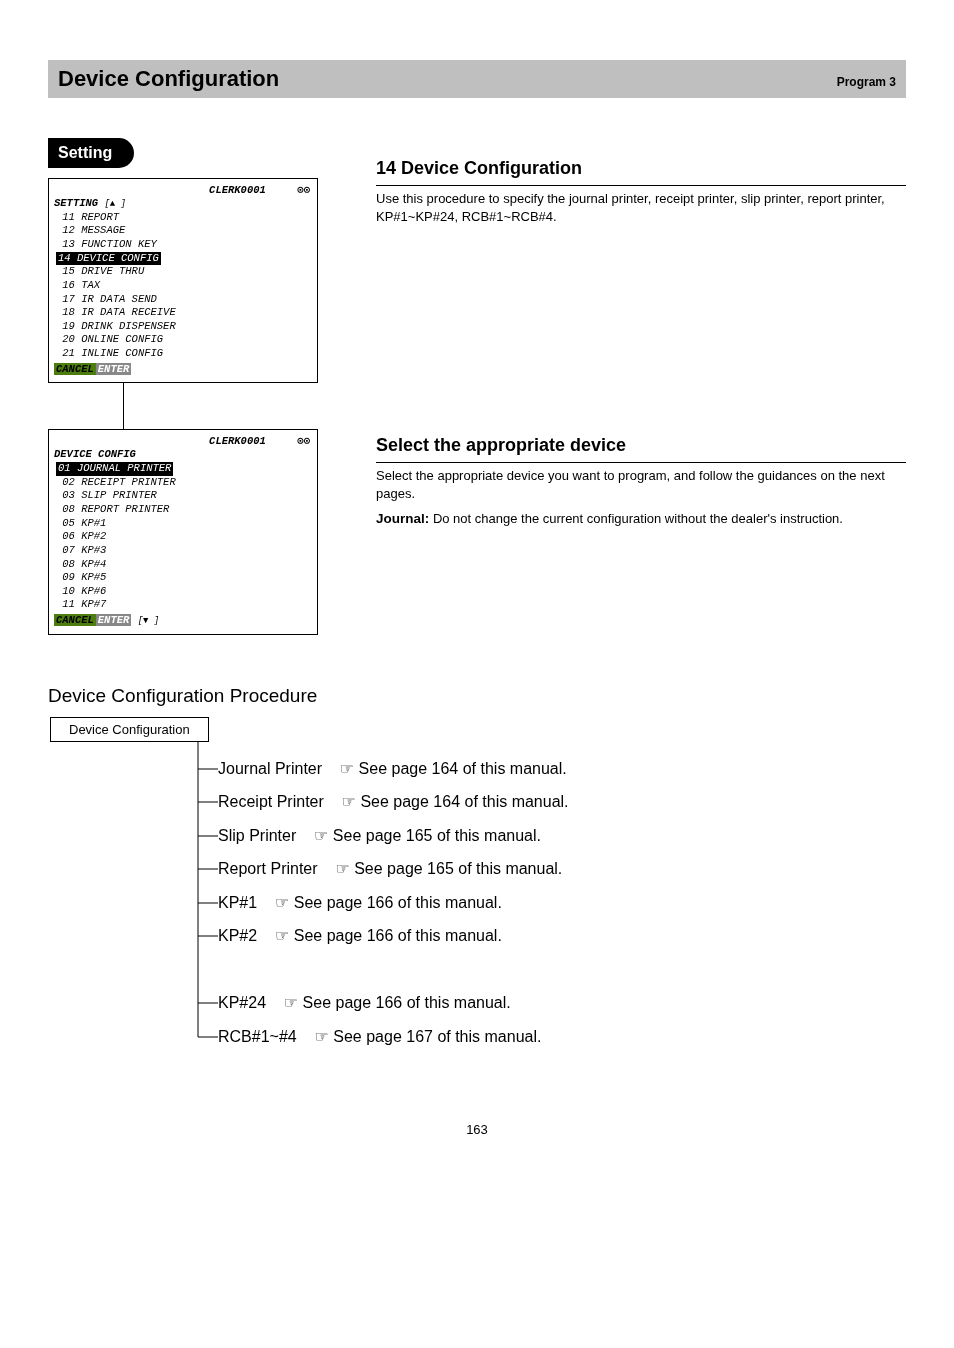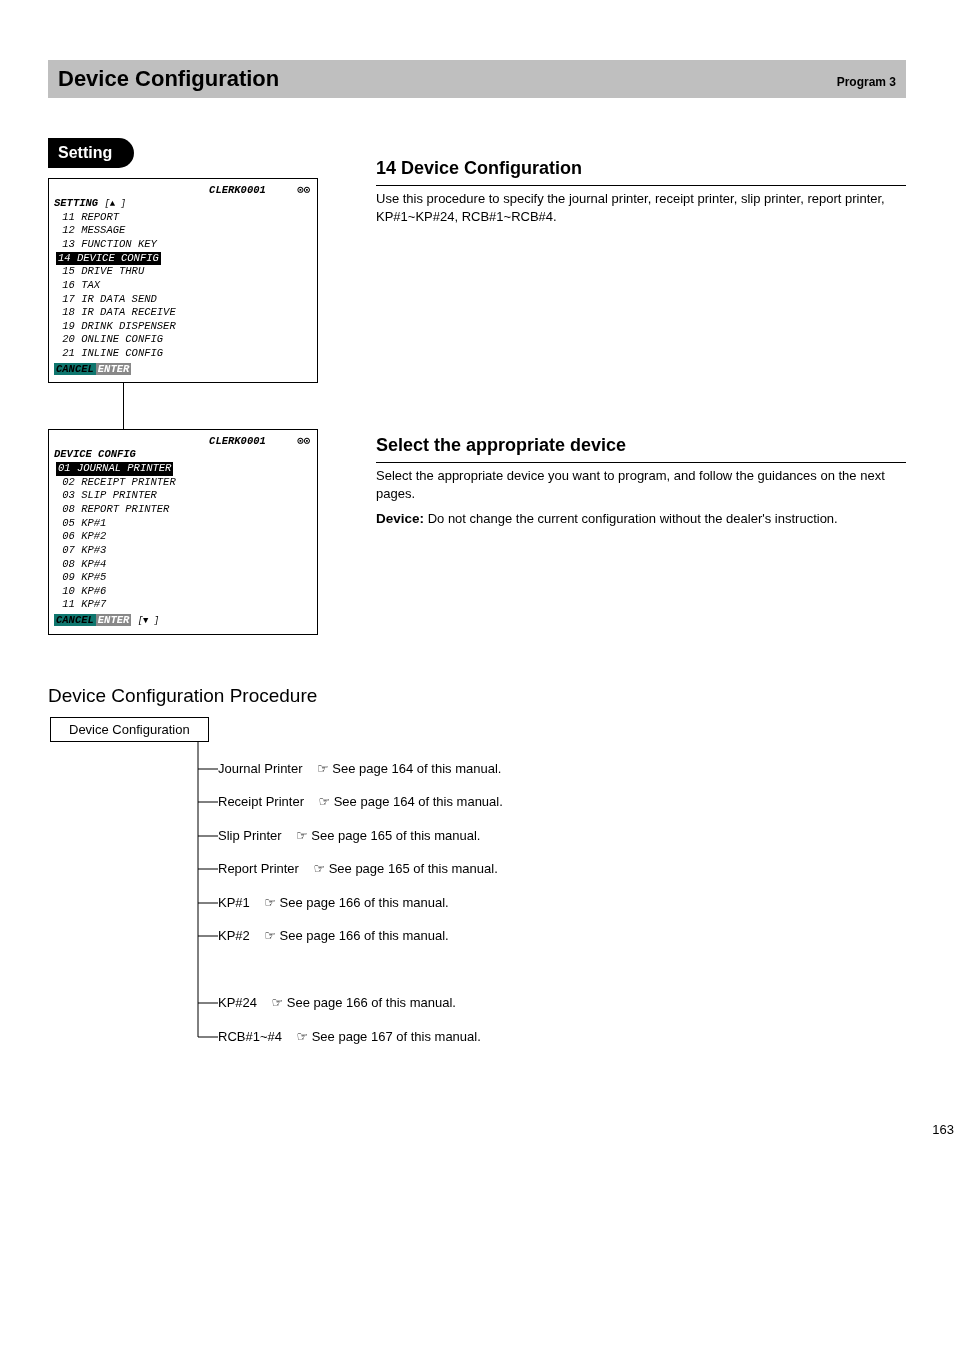--- a/index.html
+++ b/index.html
@@ -72,21 +72,21 @@
   }
   .arrow-ind { font-size: 9px; }
   .menu-frame {
     border: none;
     width: 142px;
     padding: 0;
   }
   .menu-line { white-space: pre; padding: 0 2px; }
   .sel { background: #000; color: #fff; display: inline-block; padding: 0 2px; }
   .footer-row { margin-top: 2px; }
-  .cancel { background: #0f766e; color: #000; padding: 0 2px; font-weight: bold; }
+  .cancel { background: #4d7c0f; color: #000; padding: 0 2px; font-weight: bold; }
   .enter { background: #888; color: #fff; padding: 0 2px; font-weight: bold; }
   .sub-heading {
     font-weight: bold;
     font-size: 18px;
     border-bottom: 1px solid #000;
     padding-bottom: 6px;
     margin-bottom: 4px;
   }
   .body-text { font-size: 13px; line-height: 1.35; }
   .caution-label { font-weight: bold; font-size: 13.5px; }
@@ -113,28 +113,28 @@
   .flow-tree {
     display: flex;
     margin-top: 0;
   }
   .flow-lines {
     width: 170px;
     position: relative;
   }
   .flow-lines svg { display: block; }
   .flow-items {
-    font-size: 13px;
+    font-size: 16px;
     line-height: 33.5px;
     padding-top: 10px;
   }
   .flow-items div { height: 33.5px; }
   .flow-items .ref { color: #000; }
   .page-num {
-    text-align: right;
+    text-align: center;
     font-size: 13px;
     margin: 60px 0 36px 0;
   }
 </style>
 </head>
 <body>
 
 <div class="page">
 
   <div class="header-bar">
@@ -219,21 +219,21 @@
 
     <div class="right-col">
       <div class="sub-heading">14 Device Configuration</div>
       <div class="body-text">Use this procedure to specify the journal printer, receipt printer, slip printer, report printer, KP#1~KP#24, RCB#1~RCB#4.</div>
 
       <div style="height:210px;"></div>
 
       <div class="sub-heading">Select the appropriate device</div>
       <div class="body-text">Select the appropriate device you want to program, and follow the guidances on the next pages.</div>
       <div class="body-text" style="margin-top:8px;">
-        <span class="caution-label">Device:</span>
+        <span class="caution-label">Journal:</span>
         <span>Do not change the current configuration without the dealer's instruction.</span>
       </div>
     </div>
   </div>
 
   <div class="proc-title">Device Configuration Procedure</div>
 
   <div class="flow-section">
     <div class="flow-root">Device Configuration</div>
     <div class="flow-tree">

